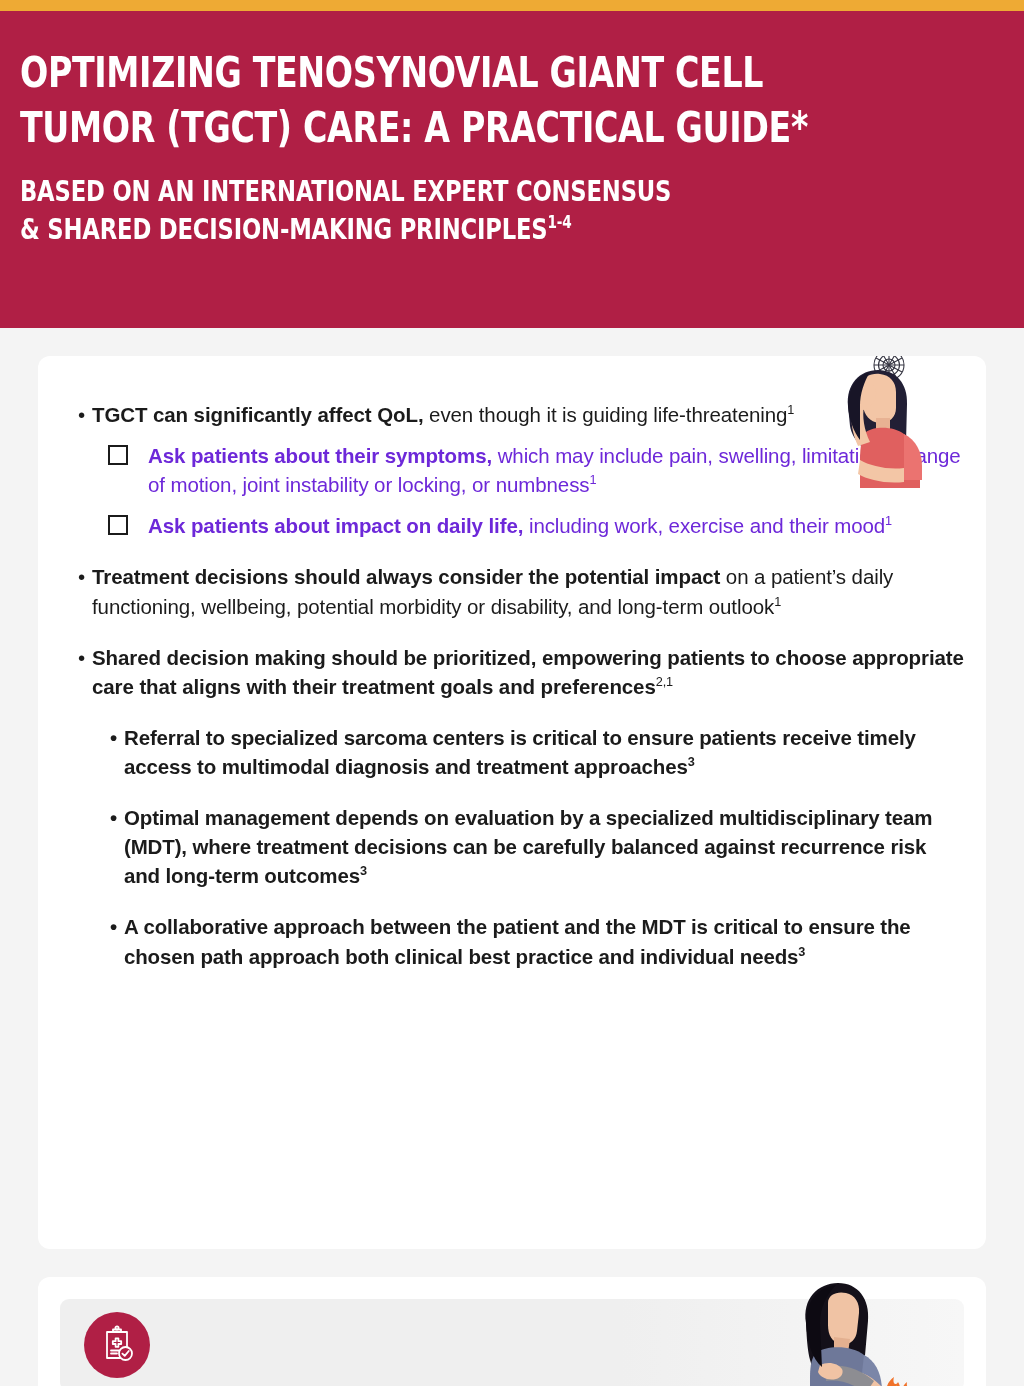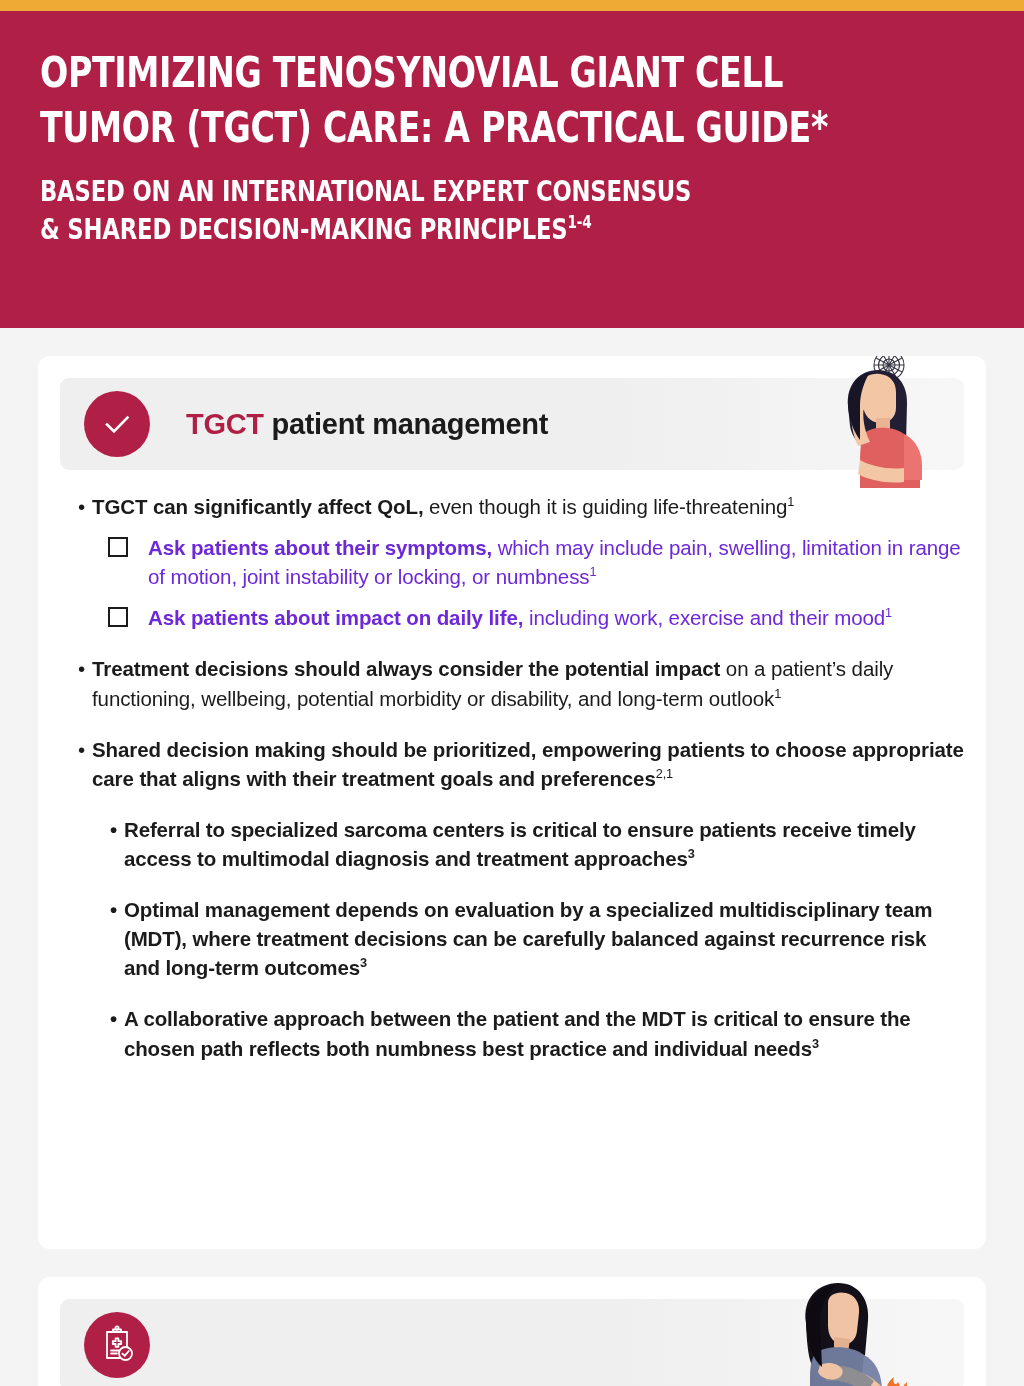--- a/index.html
+++ b/index.html
@@ -14,21 +14,21 @@
 
   
   .gold-strip {
     height: 11px;
     background: #eeaa34;
   }
 
   
   .header {
     background: #b01f45;
-    padding: 34px 40px 40px 40px;
+    padding: 34px 40px 40px 20px;
     height: 317px;
   }
   .header-title {
     color: #ffffff;
     font-family: "DejaVu Sans Condensed", "Liberation Sans Narrow", "Liberation Sans", sans-serif;
     font-weight: 700;
     font-size: 43px;
     line-height: 1.28;
     letter-spacing: -0.4px;
     transform: scaleX(0.86);
@@ -175,28 +175,20 @@
 <div class="header">
   <div class="header-title">OPTIMIZING TENOSYNOVIAL GIANT CELL
 TUMOR (TGCT) CARE: A PRACTICAL GUIDE*</div>
   <div class="header-subtitle"><span>BASED ON AN INTERNATIONAL EXPERT CONSENSUS</span><br><span>&amp; SHARED DECISION-MAKING PRINCIPLES</span><sup>1-4</sup></div>
 </div>
 
 <div class="page-body">
 
   <div class="card card-1">
 
-    <div class="section-head">
-      <div class="badge-circle">
-        <svg width="40" height="40" viewBox="0 0 40 40" aria-hidden="true">
-          <path d="M10 20.5 L17 27.5 L30.5 13.5" fill="none" stroke="#ffffff" stroke-width="2.6" stroke-linecap="square" stroke-linejoin="miter"></path>
-        </svg>
-      </div>
-      <div class="section-title"><span class="accent">TGCT</span><span> patient management</span></div>
-    </div>
 
     <div class="illus illus-1">
       <svg width="150" height="140" viewBox="0 0 150 140" aria-hidden="true">
 
         <g stroke="#2b2b38" stroke-width="1.1" fill="none" opacity="0.95">
           <circle cx="63" cy="17" r="15"></circle>
           <circle cx="63" cy="17" r="10.5"></circle>
           <circle cx="63" cy="17" r="6"></circle>
           <path d="M50 10 L76 24 M50 24 L76 10 M56 5 L70 29 M70 5 L56 29"></path>
           <path d="M48 17 L78 17 M63 2 L63 32"></path>
@@ -254,21 +246,21 @@
       <span class="txt"><span>Referral to specialized sarcoma centers is critical to ensure patients receive timely access to multimodal diagnosis and treatment approaches</span><sup>3</sup></span>
     </div>
 
     <div class="ref-bullet">
       <span class="dot">•</span>
       <span class="txt"><span>Optimal management depends on evaluation by a specialized multidisciplinary team (MDT), where treatment decisions can be carefully balanced against recurrence risk and long-term outcomes</span><sup>3</sup></span>
     </div>
 
     <div class="ref-bullet">
       <span class="dot">•</span>
-      <span class="txt"><span>A collaborative approach between the patient and the MDT is critical to ensure the chosen path reflects both numbness best practice and individual needs</span><sup>3</sup></span>
+      <span class="txt"><span>A collaborative approach between the patient and the MDT is critical to ensure the chosen path approach both clinical best practice and individual needs</span><sup>3</sup></span>
     </div>
 
   </div>
 
   <div class="card card-2">
 
     <div class="section-head">
       <div class="badge-circle">
         <svg width="42" height="42" viewBox="0 0 42 42" aria-hidden="true">
           <g fill="none" stroke="#ffffff" stroke-width="1.8" stroke-linejoin="round" stroke-linecap="round">

